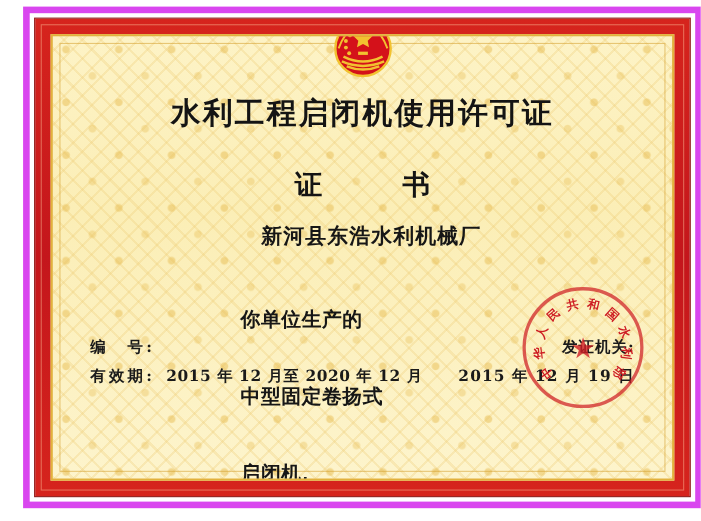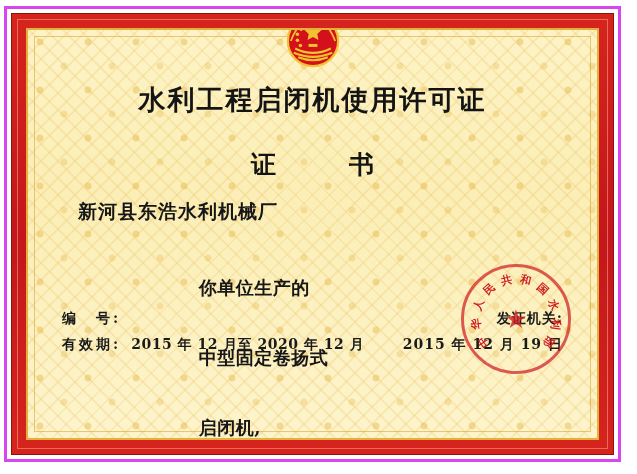--- a/index.html
+++ b/index.html
@@ -17,26 +17,26 @@
   #certificate-page {
     position: relative;
     width: 637px;
     height: 474px;
     background: #ffffff;
   }
 
   
   .cert-outer {
     position: absolute;
-    left: 4px;
+    left: 21px;
     top: 6px;
     width: 617px;
     height: 456px;
     box-sizing: border-box;
-    border: 3px solid #d946ef;
+    border: 6px solid #d946ef;
     background: #ffffff;
     padding: 4px;
   }
 
   
   .cert-red-frame {
     position: relative;
     width: 100%;
     height: 100%;
     box-sizing: border-box;
@@ -120,20 +120,21 @@
   }
 
   .recipient {
     margin-top: 18px;
     margin-left: 16px;
     font-family: "DejaVu Serif", "Liberation Serif", serif;
     font-size: 19px;
     font-weight: bold;
     letter-spacing: 1px;
     color: #161616;
+    text-align: center;
   }
 
   .body-text {
     margin-top: 10px;
     font-family: "DejaVu Serif", "Liberation Serif", serif;
     font-size: 18px;
     font-weight: bold;
     line-height: 1.95;
     color: #161616;
     letter-spacing: 0.5px;

